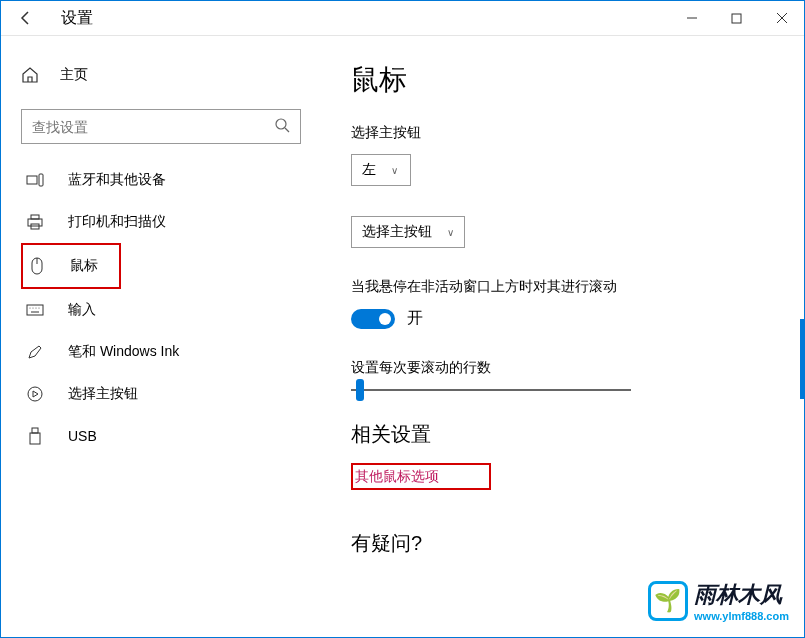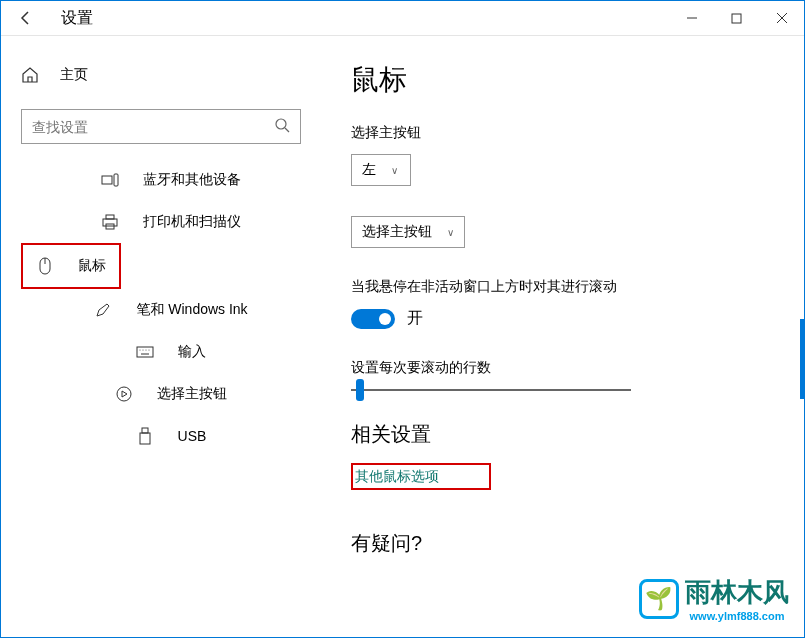--- a/index.html
+++ b/index.html
@@ -17,48 +17,48 @@
     .home-row { display: flex; align-items: center; gap: 21px; padding: 10px 0; cursor: pointer; }
     .home-row .icon { width: 18px; height: 18px; }
     .home-row .label { font-size: 14px; }
     
     .search-box { width: 280px; height: 35px; border: 1px solid #999; display: flex; align-items: center; padding: 0 10px; margin: 15px 0; }
     .search-box input { border: none; outline: none; flex: 1; font-size: 14px; background: transparent; }
     .search-box .sicon { color: #666; }
     
     .section-label { font-size: 14px; font-weight: 600; margin: 10px 0 15px 0; }
     
-    .nav-item { display: flex; align-items: center; gap: 24px; padding: 12px 5px; cursor: pointer; font-size: 14px; justify-content: center; }
+    .nav-item { display: flex; align-items: center; gap: 24px; padding: 12px 5px; cursor: pointer; font-size: 14px; }
     .nav-item .nicon { width: 18px; height: 18px; display: flex; align-items: center; justify-content: center; }
     .nav-item.selected { border: 2px solid #d40000; }
     .nav-item-wrap { width: 100px; }
     
     .main { flex: 1; padding: 25px 40px 0 30px; overflow: hidden; }
     .main h1 { font-size: 28px; font-weight: 400; margin-bottom: 25px; }
     .setting-label { font-size: 14px; margin-bottom: 12px; }
     .setting-group { margin-bottom: 30px; }
     
     .dropdown { border: 1px solid #999; padding: 6px 10px; display: inline-flex; align-items: center; gap: 15px; font-size: 14px; cursor: pointer; min-width: 60px; }
     .dropdown .chev { font-size: 10px; color: #666; }
     
     .slider-track { width: 280px; height: 2px; background: #666; position: relative; margin-top: 10px; }
     .slider-thumb { width: 8px; height: 22px; background: #0078d7; position: absolute; top: -10px; left: 5px; cursor: pointer; border-radius: 3px; }
     
     .toggle-row { display: flex; align-items: center; gap: 12px; }
     .toggle { width: 44px; height: 20px; background: #0078d7; border-radius: 10px; position: relative; cursor: pointer; }
     .toggle-knob { width: 12px; height: 12px; background: #fff; border-radius: 50%; position: absolute; right: 4px; top: 4px; }
     
     .section-heading { font-size: 20px; font-weight: 400; margin-bottom: 15px; }
-    .link { color: #0f766e; font-size: 14px; cursor: pointer; }
+    .link { color: #be185d; font-size: 14px; cursor: pointer; }
     .link-highlighted { border: 2px solid #d40000; display: inline-block; padding: 2px 50px 2px 2px; }
     
     .watermark { position: absolute; bottom: 15px; right: 15px; display: flex; align-items: center; gap: 6px; }
     .watermark-icon { width: 40px; height: 40px; border: 3px solid #00a0e9; border-radius: 8px; display: flex; align-items: center; justify-content: center; color: #6ab82e; font-size: 22px; }
     .watermark-text { display: flex; flex-direction: column; }
-    .wm-cn { color: #0f766e; font-size: 26px; font-weight: bold; }
+    .wm-cn { color: #0f172a; font-size: 22px; font-weight: bold; font-style: italic; }
     .wm-url { color: #00a0e9; font-size: 11px; font-weight: bold; text-align: center; }
     
     .scrollhint { position: absolute; right: 0; top: 50%; width: 4px; height: 80px; background: #0078d7; }
   </style>
 </head>
 <body>
 
 <div class="titlebar">
   <div class="back">
     <svg width="16" height="16" viewBox="0 0 16 16">
@@ -135,44 +135,44 @@
               <rect x="2" y="1" width="10" height="16" rx="5" stroke="#333" fill="none"></rect>
               <line x1="7" y1="1" x2="7" y2="7" stroke="#333"></line>
             </svg>
         </span>
         <span>鼠标</span>
       </div>
     </div>
 
     <div class="nav-item">
       <span class="nicon">
-        <svg width="16" height="16" viewBox="0 0 16 16">
-            <path d="M2 14 L4 8 L12 2 L14 4 L8 12 Z" stroke="#333" fill="none"></path>
-          </svg>
-      </span>
-      <span>笔和 Windows Ink</span>
-    </div>
-
-    <div class="nav-item">
-      <span class="nicon">
         <svg width="18" height="12" viewBox="0 0 18 12">
             <rect x="1" y="1" width="16" height="10" stroke="#333" fill="none"></rect>
             <circle cx="4" cy="4" r="0.5" fill="#333"></circle>
             <circle cx="7" cy="4" r="0.5" fill="#333"></circle>
             <circle cx="10" cy="4" r="0.5" fill="#333"></circle>
             <circle cx="13" cy="4" r="0.5" fill="#333"></circle>
             <line x1="5" y1="8" x2="13" y2="8" stroke="#333"></line>
           </svg>
       </span>
       <span>输入</span>
     </div>
 
     <div class="nav-item">
       <span class="nicon">
         <svg width="16" height="16" viewBox="0 0 16 16">
+            <path d="M2 14 L4 8 L12 2 L14 4 L8 12 Z" stroke="#333" fill="none"></path>
+          </svg>
+      </span>
+      <span>笔和 Windows Ink</span>
+    </div>
+
+    <div class="nav-item">
+      <span class="nicon">
+        <svg width="16" height="16" viewBox="0 0 16 16">
             <circle cx="8" cy="8" r="7" stroke="#333" fill="none"></circle>
             <path d="M6 5 L11 8 L6 11 Z" stroke="#333" fill="none"></path>
           </svg>
       </span>
       <span>选择主按钮</span>
     </div>
 
     <div class="nav-item">
       <span class="nicon">
         <svg width="12" height="18" viewBox="0 0 12 18">

